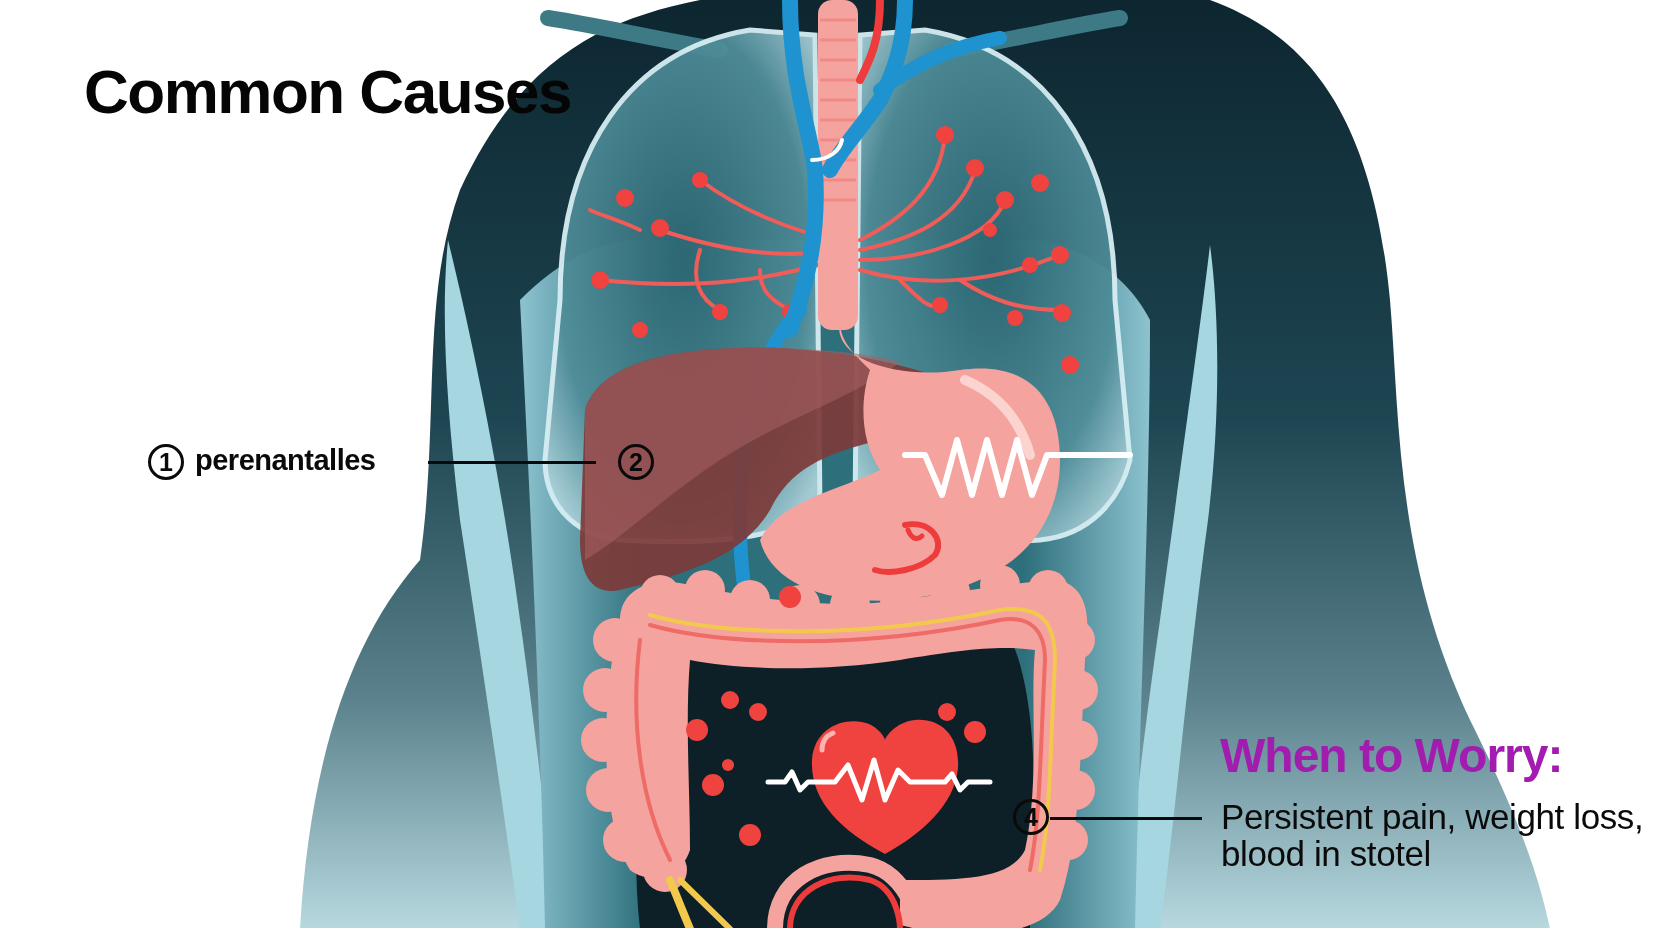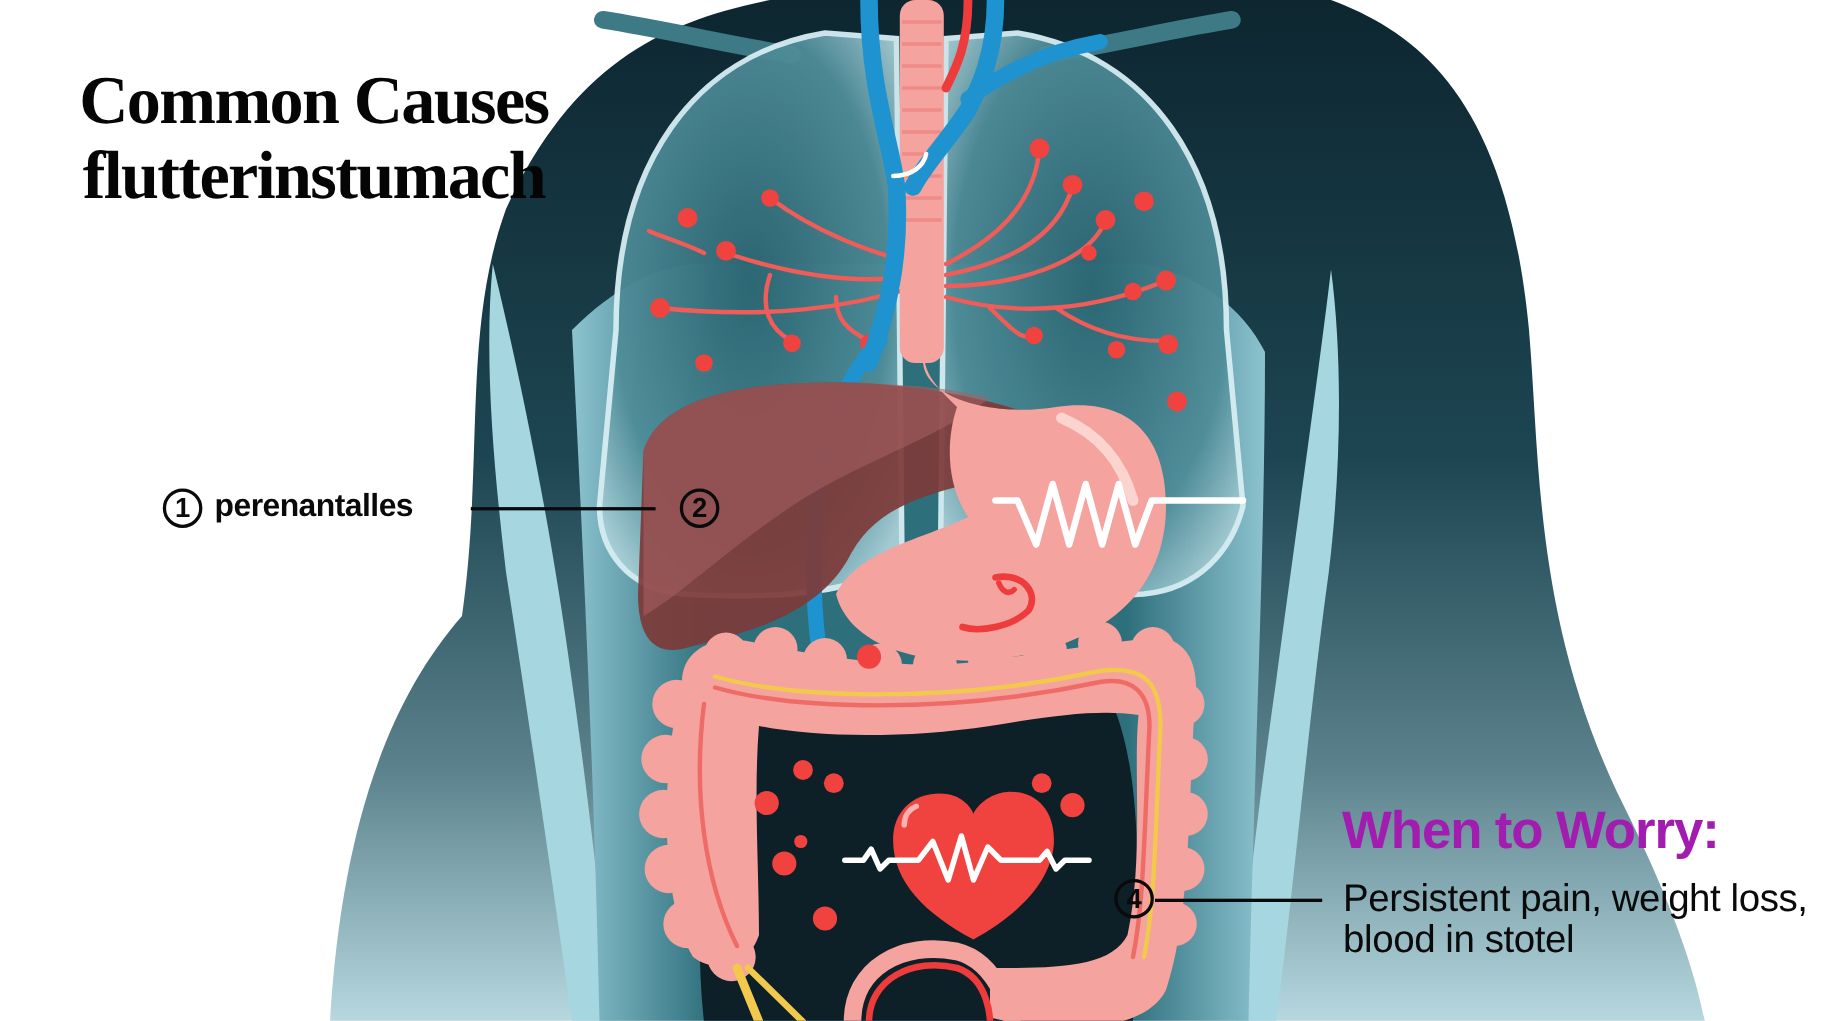--- a/index.html
+++ b/index.html
@@ -1,21 +1,21 @@
 <!DOCTYPE html>
 <html><head>
 <meta charset="utf-8">
 <style>
   html, body { margin:0; padding:0; background:#ffffff; }
   body { width:1664px; height:928px; overflow:hidden; position:relative; font-family:"Liberation Sans", sans-serif; }
   #art { position:absolute; left:0; top:0; width:1664px; height:928px; }
   .title {
-    position:absolute; left:72px; top:58px; margin:0;
-    font-family:Liberation Serif, serif; font-weight:700;
-    font-size:62px; line-height:68px; color:#050505; letter-spacing:-1.5px;text-align:center;
+    position:absolute; left:84px; top:58px; margin:0;
+    font-family:Liberation Sans, sans-serif; font-weight:700;
+    font-size:62px; line-height:68px; color:#050505; letter-spacing:-1.5px;
   }
   .title span { display:block; }
   .callout-label {
     position:absolute; font-family:"Liberation Sans", sans-serif; font-weight:700;
     font-size:29px; color:#0a0a0a; letter-spacing:-0.5px; white-space:nowrap;text-align:center;
   }
   .marker {
     position:absolute; width:36px; height:36px; border:3px solid #0a0a0a; border-radius:50%;
     box-sizing:border-box; display:flex; align-items:center; justify-content:center;
     font-family:"Liberation Sans", sans-serif; font-weight:700; font-size:25px; color:#0a0a0a;
@@ -203,21 +203,20 @@
 
   <g>
     <path d="M885,854 C840,830 810,800 812,760 C814,730 840,718 862,722 C878,725 885,738 885,740 C885,738 895,722 915,720 C940,718 960,735 958,768 C955,805 920,835 885,854 Z" fill="#f0433f"></path>
     <path d="M822,750 C822,740 828,735 833,733" stroke="#ffb2ae" stroke-width="5" stroke-linecap="round" fill="none"></path>
   </g>
   <polyline points="768,782 785,782 792,772 800,790 808,782 835,782 848,765 862,800 874,760 885,800 898,770 910,782 945,782 952,774 960,790 968,782 990,782" fill="none" stroke="#ffffff" stroke-width="5" stroke-linejoin="round" stroke-linecap="round"></polyline>
 </svg>
 
 <h1 class="title">
   <span>Common Causes</span>
-  <span>flutterinstumach</span>
 </h1>
 
 <div class="marker" style="left:148px; top:444px;">1</div>
 <div class="callout-label" style="left:195px; top:444px;">perenantalles</div>
 <div class="leader" style="left:428px; top:461px; width:168px;"></div>
 <div class="marker" style="left:618px; top:444px;">2</div>
 
 <div class="marker" style="left:1013px; top:799px;">4</div>
 <div class="leader" style="left:1050px; top:817px; width:152px;"></div>
 

